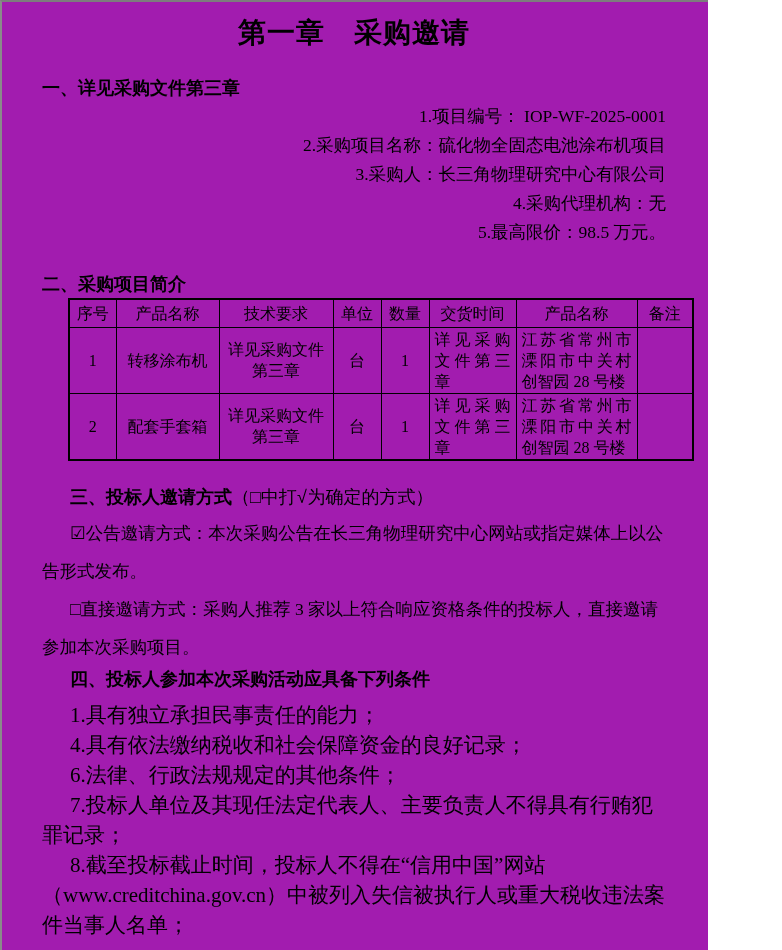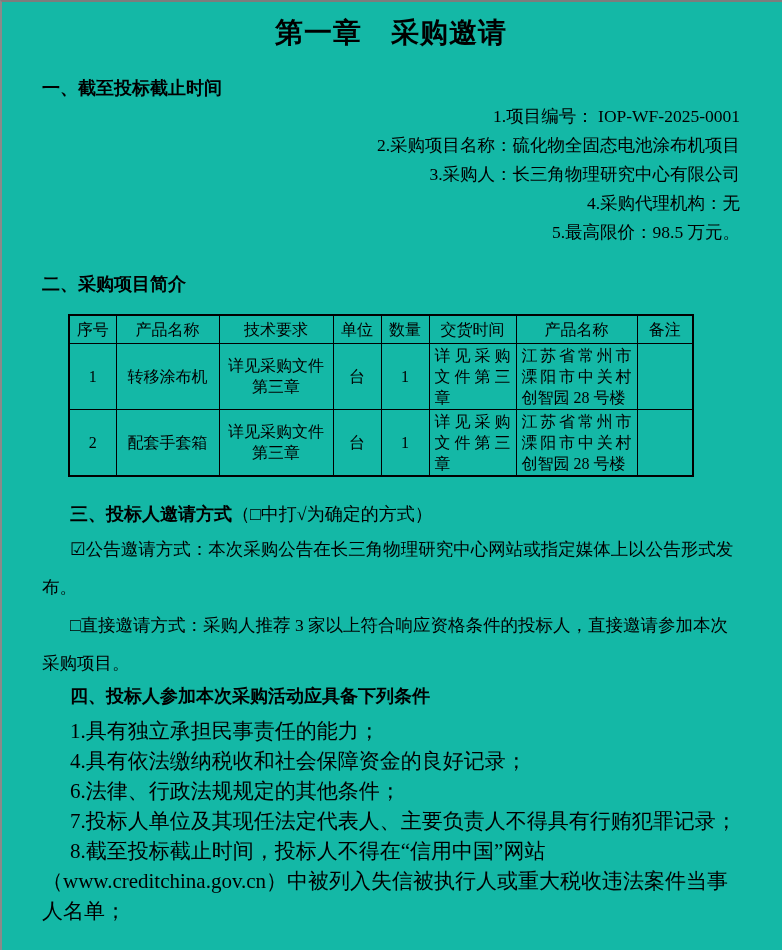--- a/index.html
+++ b/index.html
@@ -1,21 +1,21 @@
 <!DOCTYPE html>
 <html><head>
 <meta charset="utf-8">
 <style>
   * { box-sizing: border-box; }
   html, body { margin: 0; padding: 0; background: #ffffff; }
   .page {
     position: relative;
-    width: 782px;
+    width: 708px;
     height: 950px;
-    background: #14b8a6;
+    background: #a21caf;
     border-top: 2px solid #7d7d7d;
     border-left: 2px solid #8a8a8a;
     overflow: hidden;
     font-family: "Liberation Serif", "DejaVu Serif", serif;
     color: #000000;
   }
   .content { padding: 11px 42px 0 40px; }
 
   .doc-title {
     margin: 2px 0 0 0;
@@ -25,39 +25,39 @@
     line-height: 36px;
     letter-spacing: 1px;
   }
 
   .sec-heading {
     margin: 27px 0 0 0;
     font-size: 18px;
     font-weight: 700;
     line-height: 20px;
   }
-  .sec-heading.indented { margin-left: 28px; }
+  .sec-heading.indented { margin-left: 28px; font-family: Liberation Mono, monospace; }
   .sec-heading .heading-note { font-weight: 400; }
 
   .basic-list {
     list-style: none;
     margin: 4px 0 0 0;
     padding: 0 0 0 30px;
     text-align: right;
   }
   .basic-list li {
     font-size: 17.5px;
     line-height: 29px;
   }
 
   .products-table {
     border-collapse: collapse;
     table-layout: fixed;
     width: 624px;
-    margin: 20px 0 0 26px;
+    margin: 4px 0 0 26px;
     border: 2px solid #000000;
   }
   .products-table th, .products-table td {
     border: 1px solid #000000;
     font-size: 16px;
     font-weight: 400;
     text-align: center;
     vertical-align: middle;
     padding: 1px 4px;
     line-height: 21px;
@@ -91,21 +91,21 @@
   }
 </style>
 </head>
 <body>
 
 <div class="page">
   <div class="content">
 
     <h1 class="doc-title">第一章　采购邀请</h1>
 
-    <h2 class="sec-heading">一、截至投标截止时间</h2>
+    <h2 class="sec-heading">一、详见采购文件第三章</h2>
     <ul class="basic-list">
       <li>1.项目编号： IOP-WF-2025-0001</li>
       <li>2.采购项目名称：硫化物全固态电池涂布机项目</li>
       <li>3.采购人：长三角物理研究中心有限公司</li>
       <li>4.采购代理机构：无</li>
       <li>5.最高限价：98.5 万元。</li>
     </ul>
 
     <h2 class="sec-heading">二、采购项目简介</h2>
     <table class="products-table">

